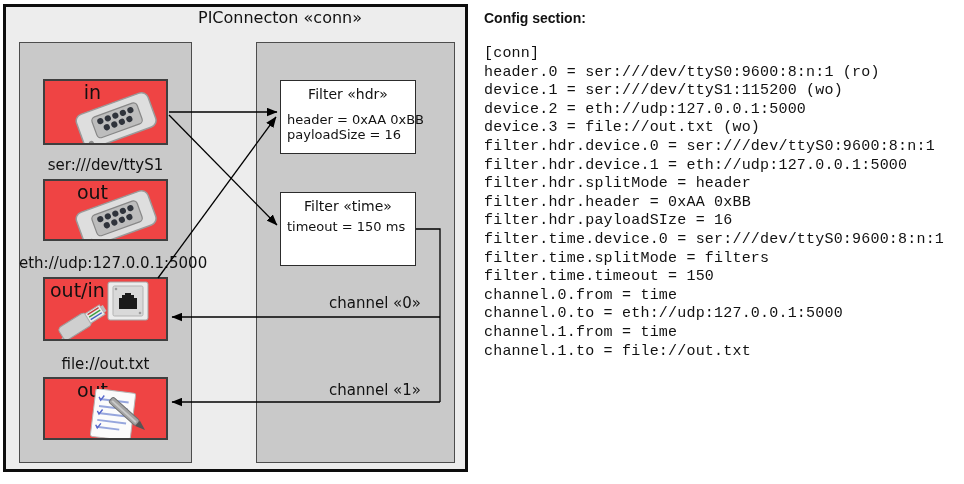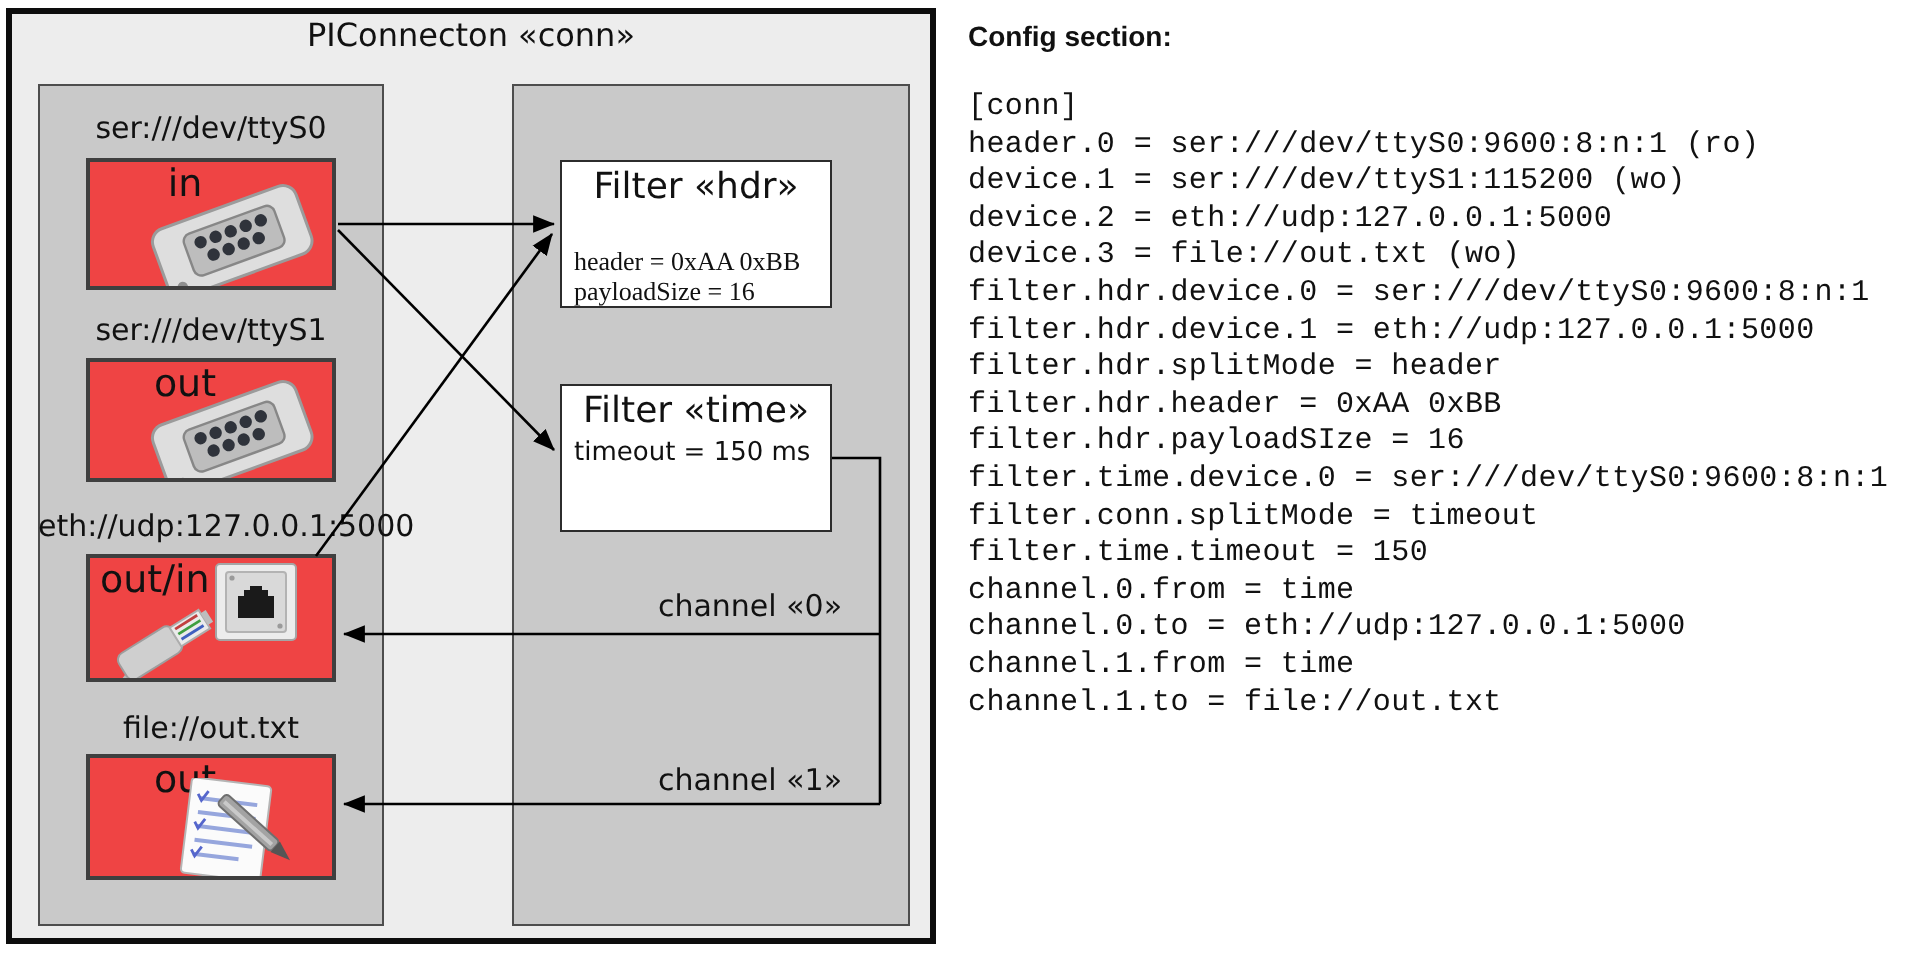--- a/index.html
+++ b/index.html
@@ -9,21 +9,21 @@
     overflow:hidden;
   }
   .abs{position:absolute;}
 
   
   .outer-box{
     left:3px;top:4px;width:465px;height:468px;
     box-sizing:border-box;border:3px solid #0d0d0d;background:#ededed;
   }
   .diagram-title{
-    left:3px;top:8px;width:465px;text-align:center;
+    left:3px;top:8px;width:554px;text-align:center;
     font-size:16px;line-height:20px;
   }
 
   
   .panel{
     box-sizing:border-box;background:#c9c9c9;border:1px solid #4d4d4d;
   }
   .devices-panel{left:19px;top:42px;width:173px;height:421px;}
   .filters-panel{left:256px;top:42px;width:199px;height:421px;}
   .filters-title{
@@ -44,23 +44,23 @@
     position:absolute;top:1px;left:0;width:100%;text-align:center;
     font-size:19px;line-height:21px;transform:translateX(-13px);
   }
   .dir-left{transform:none;text-align:left;padding-left:5px;box-sizing:border-box;}
 
   
   .filter-box{
     left:280px;width:136px;height:74px;box-sizing:border-box;
     background:#ffffff;border:1.5px solid #2c2c2c;
   }
-  .filter-title{margin-top:4px;text-align:center;font-size:18px;line-height:18px;}
+  .filter-title{margin-top:4px;text-align:center;font-size:14px;line-height:18px;}
   .filter-params{position:absolute;left:6px;font-size:13px;line-height:14.5px;white-space:nowrap;}
-  .fp-hdr{top:43px;font-family:Liberation Serif, serif;}
+  .fp-hdr{top:32px;}
   .fp-time{top:27px;}
 
   
   .channel-label{
     left:264px;width:157px;text-align:right;
     font-size:15px;line-height:18px;
   }
 
   
   .wires{left:0;top:0;pointer-events:none;}
@@ -82,21 +82,20 @@
 <body>
 
 <div class="stage">
 
   <div class="abs outer-box"></div>
   <div class="abs diagram-title">PIConnecton «conn»</div>
 
   <div class="abs panel devices-panel"></div>
   <div class="abs panel filters-panel"></div>
 
-  <div class="abs dev-label" style="top:55px">ser:///dev/ttyS0</div>
   <div class="abs dev-box" style="top:79px;height:66px">
     <div class="dir-label">in</div>
     <svg class="devimg" style="right:0;top:10px" width="96" height="58" viewBox="0 0 96 58">
       <g transform="rotate(-20 48 29)">
         <path d="M8 42 Q2 52 10 57" stroke="#bdbdbd" stroke-width="5" fill="none"></path>
         <rect x="8" y="11" width="76" height="36" rx="7" fill="#dedede" stroke="#9b9b9b" stroke-width="1.5"></rect>
         <rect x="23" y="18" width="48" height="22" rx="4" fill="#bdbdbd" stroke="#878787" stroke-width="1.2"></rect>
         <circle cx="31" cy="24" r="3.1" fill="#2f333b"></circle>
           <circle cx="39" cy="24" r="3.1" fill="#2f333b"></circle>
           <circle cx="47" cy="24" r="3.1" fill="#2f333b"></circle>
@@ -220,21 +219,21 @@
       <div class="config-line">header.0 = ser:///dev/ttyS0:9600:8:n:1 (ro)</div>
       <div class="config-line">device.1 = ser:///dev/ttyS1:115200 (wo)</div>
       <div class="config-line">device.2 = eth://udp:127.0.0.1:5000</div>
       <div class="config-line">device.3 = file://out.txt (wo)</div>
       <div class="config-line">filter.hdr.device.0 = ser:///dev/ttyS0:9600:8:n:1</div>
       <div class="config-line">filter.hdr.device.1 = eth://udp:127.0.0.1:5000</div>
       <div class="config-line">filter.hdr.splitMode = header</div>
       <div class="config-line">filter.hdr.header = 0xAA 0xBB</div>
       <div class="config-line">filter.hdr.payloadSIze = 16</div>
       <div class="config-line">filter.time.device.0 = ser:///dev/ttyS0:9600:8:n:1</div>
-      <div class="config-line">filter.conn.splitMode = timeout</div>
+      <div class="config-line">filter.time.splitMode = filters</div>
       <div class="config-line">filter.time.timeout = 150</div>
       <div class="config-line">channel.0.from = time</div>
       <div class="config-line">channel.0.to = eth://udp:127.0.0.1:5000</div>
       <div class="config-line">channel.1.from = time</div>
       <div class="config-line">channel.1.to = file://out.txt</div>
     </div>
   </div>
 
 </div>
 

